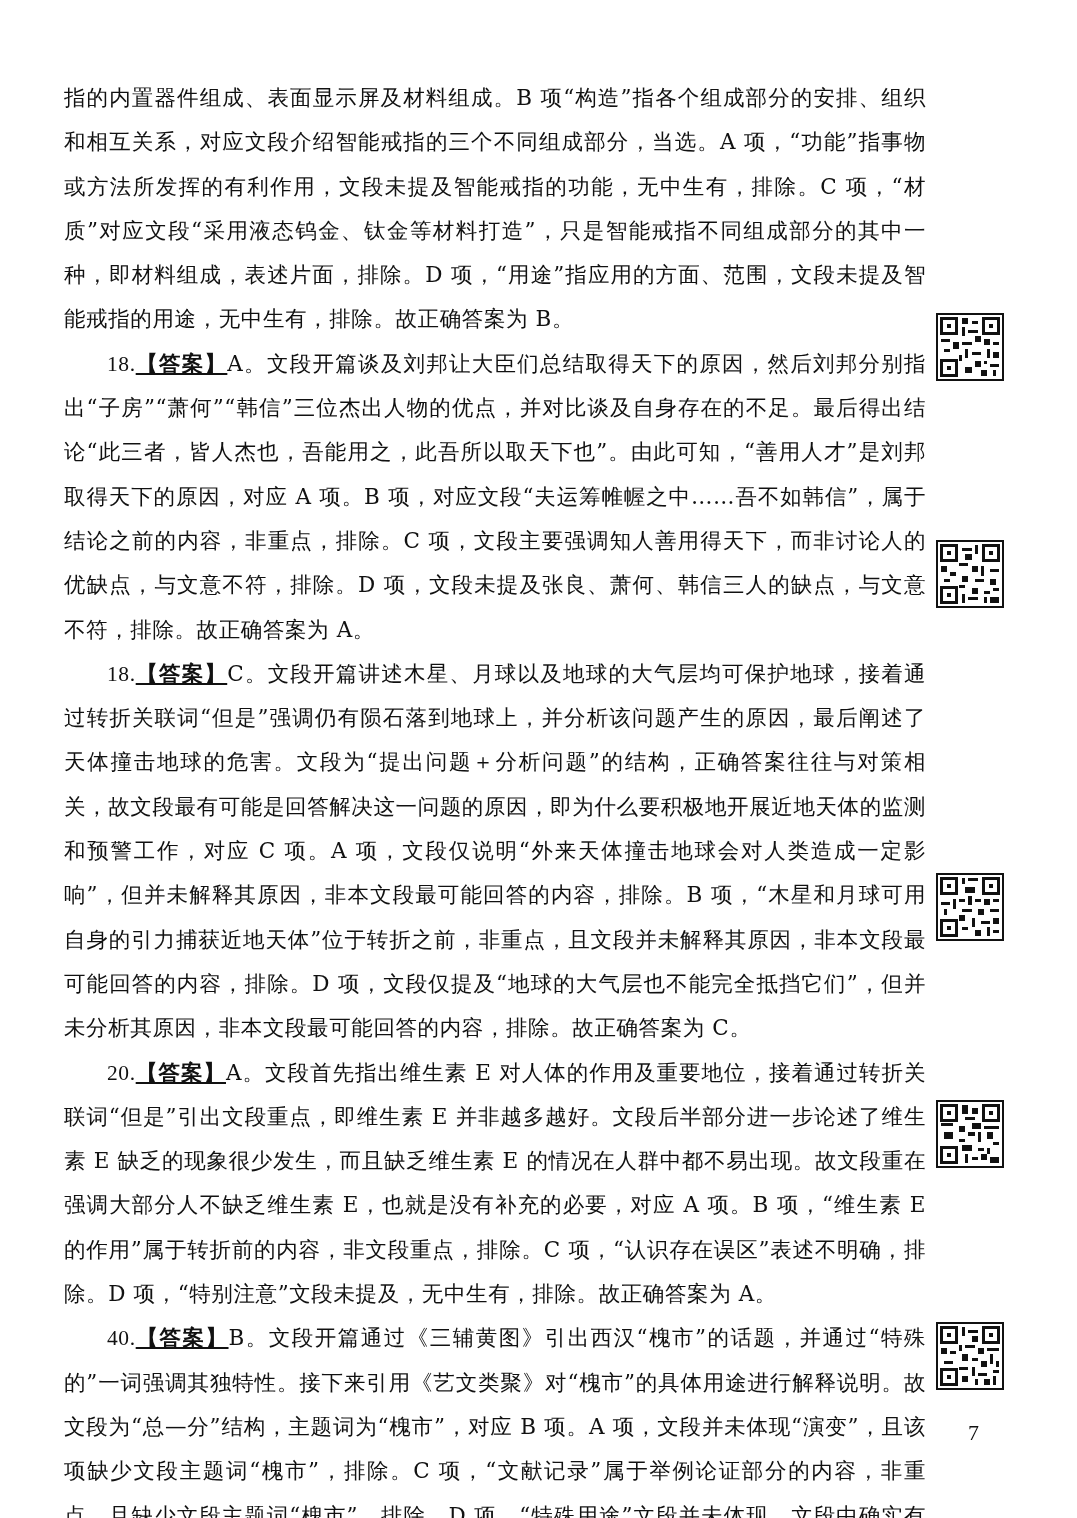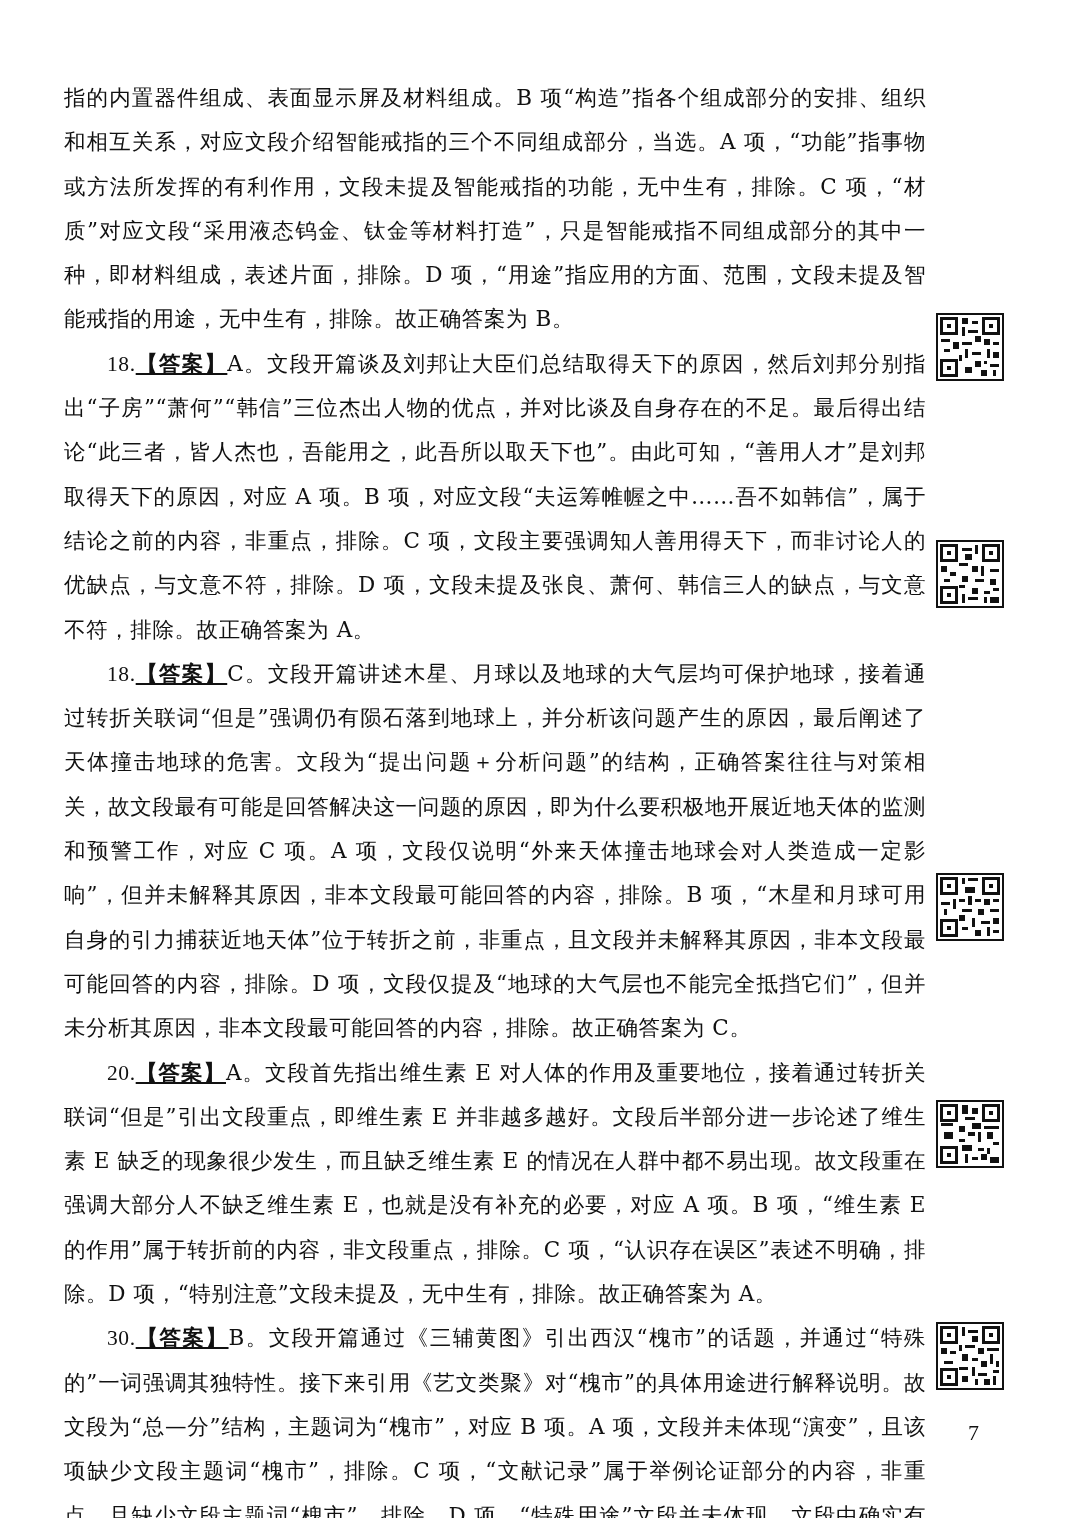--- a/index.html
+++ b/index.html
@@ -82,21 +82,21 @@
 
     <p class="para indent">
       <span class="qnum">18.</span><span class="ans-tag">【答案】</span><span>C。</span><span>文段开篇讲述木星、月球以及地球的大气层均可保护地球，接着通过转折关联词“但是”强调仍有陨石落到地球上，并分析该问题产生的原因，最后阐述了天体撞击地球的危害。文段为“提出问题＋分析问题”的结构，正确答案往往与对策相关，故文段最有可能是回答解决这一问题的原因，即为什么要积极地开展近地天体的监测和预警工作，对应 C 项。A 项，文段仅说明“外来天体撞击地球会对人类造成一定影响”，但并未解释其原因，非本文段最可能回答的内容，排除。B 项，“木星和月球可用自身的引力捕获近地天体”位于转折之前，非重点，且文段并未解释其原因，非本文段最可能回答的内容，排除。D 项，文段仅提及“地球的大气层也不能完全抵挡它们”，但并未分析其原因，非本文段最可能回答的内容，排除。故正确答案为 C。</span>
     </p>
 
     <p class="para indent">
       <span class="qnum">20.</span><span class="ans-tag">【答案】</span><span>A。</span><span>文段首先指出维生素 E 对人体的作用及重要地位，接着通过转折关联词“但是”引出文段重点，即维生素 E 并非越多越好。文段后半部分进一步论述了维生素 E 缺乏的现象很少发生，而且缺乏维生素 E 的情况在人群中都不易出现。故文段重在强调大部分人不缺乏维生素 E，也就是没有补充的必要，对应 A 项。B 项，“维生素 E 的作用”属于转折前的内容，非文段重点，排除。C 项，“认识存在误区”表述不明确，排除。D 项，“特别注意”文段未提及，无中生有，排除。故正确答案为 A。</span>
     </p>
 
     <p class="para indent">
-      <span class="qnum">30.</span><span class="ans-tag">【答案】</span><span>B。</span><span>文段开篇通过《三辅黄图》引出西汉“槐市”的话题，并通过“特殊的”一词强调其独特性。接下来引用《艺文类聚》对“槐市”的具体用途进行解释说明。故文段为“总—分”结构，主题词为“槐市”，对应 B 项。A 项，文段并未体现“演变”，且该项缺少文段主题词“槐市”，排除。C 项，“文献记录”属于举例论证部分的内容，非重点，且缺少文段主题词“槐市”，排除。D 项，“特殊用途”文段并未体现，文段中确实有描述用途，但并没有体现出“特殊”，且该项缺少文段主题词“槐市”，排除。故正确答案为 B。</span>
+      <span class="qnum">40.</span><span class="ans-tag">【答案】</span><span>B。</span><span>文段开篇通过《三辅黄图》引出西汉“槐市”的话题，并通过“特殊的”一词强调其独特性。接下来引用《艺文类聚》对“槐市”的具体用途进行解释说明。故文段为“总—分”结构，主题词为“槐市”，对应 B 项。A 项，文段并未体现“演变”，且该项缺少文段主题词“槐市”，排除。C 项，“文献记录”属于举例论证部分的内容，非重点，且缺少文段主题词“槐市”，排除。D 项，“特殊用途”文段并未体现，文段中确实有描述用途，但并没有体现出“特殊”，且该项缺少文段主题词“槐市”，排除。故正确答案为 B。</span>
     </p>
 
   </div>
 
   <div class="qr" style="top:313px;">
     <svg viewBox="0 0 21 21" shape-rendering="crispEdges">
       <rect x="1" y="1" width="5" height="5" fill="none" stroke="#111" stroke-width="1"></rect>
         <rect x="2.8" y="2.8" width="1.4" height="1.4" fill="#111"></rect>
       <rect x="15" y="1" width="5" height="5" fill="none" stroke="#111" stroke-width="1"></rect>
         <rect x="16.8" y="2.8" width="1.4" height="1.4" fill="#111"></rect>

